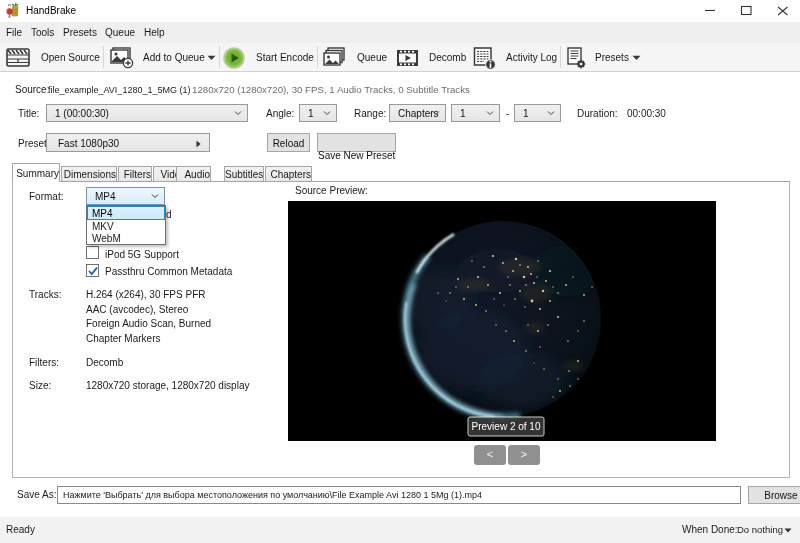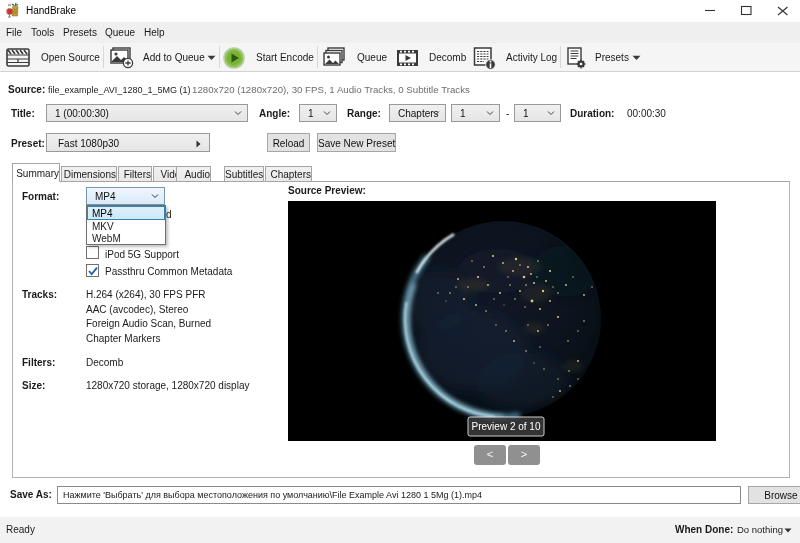--- a/index.html
+++ b/index.html
@@ -1,19 +1,19 @@
 <!DOCTYPE html>
 <html><head>
 <meta charset="utf-8">
 <style>
 * { margin:0; padding:0; box-sizing:border-box; }
 html,body { width:800px; height:543px; background:#fff; overflow:hidden; }
 body { font-family:"Liberation Sans", sans-serif; font-size:10px; color:#1a1a1a; position:relative; }
 .abs { position:absolute; }
-.b { font-weight:bold; }
+.b { font-weight:normal;margin-left:7px; }
 .gray { color:#6d6d6d; }
 
 #titlebar { left:0; top:0; width:800px; height:22px; background:#fff; }
 #menubar { left:0; top:22px; width:800px; height:21px; background:#efefef; }
 .menuitem { position:absolute; top:27px; font-size:10px; color:#1a1a1a; }
 #toolbar { left:0; top:43px; width:800px; height:29px; background:#f5f5f5; border-bottom:1px solid #d2d2d2; }
 .tbsep { position:absolute; top:46px; width:1px; height:22px; background:#d8d8d8; }
 .tbtext { position:absolute; top:52px; font-size:10px; color:#1a1a1a; }
 
 .combo { position:absolute; height:18px; background:linear-gradient(#f0f0f0,#e5e5e5); border:1px solid #999; font-size:10px; color:#111; }
@@ -169,21 +169,21 @@
 <div class="abs" style="left:627px;top:108px">00:00:30</div>
 
 <div class="abs b" style="left:11px;top:138px">Preset:</div>
 <div class="combo" style="left:46px;top:133px;width:164px;height:19px">
     <span class="ct" style="top:4px;left:11px">Fast 1080p30</span>
     <svg class="abs" style="right:8px;top:6px" width="5" height="8" viewBox="0 0 5 8">
       <path d="M0.5 0.5 L4.5 4 L0.5 7.5 Z" fill="#333"></path>
     </svg>
   </div>
 <div class="btn" style="left:267px;top:133px;width:43px;height:19px;padding-top:4px">Reload</div>
-<div class="btn" style="left:317px;top:133px;width:79px;height:19px;padding-top:4px">Save New Preset</div>
+<div class="btn" style="left:317px;top:133px;width:79px;height:19px;padding-top:16px">Save New Preset</div>
 
 <div class="tab" id="tabsel" style="left:12px;width:48px">Summary</div>
 <div class="tab" style="left:61px;width:56px">Dimensions</div>
 <div class="tab" style="left:118px;width:34px">Filters</div>
 <div class="tab" style="left:153px;width:34px">Video</div>
 <div class="tab" style="left:176px;width:35px">Audio</div>
 <div class="tab" style="left:224px;width:40px">Subtitles</div>
 <div class="tab" style="left:265px;width:47px">Chapters</div>
 <div class="abs" id="tabpanel"></div>
 <div class="abs" id="tabtopline"></div>

